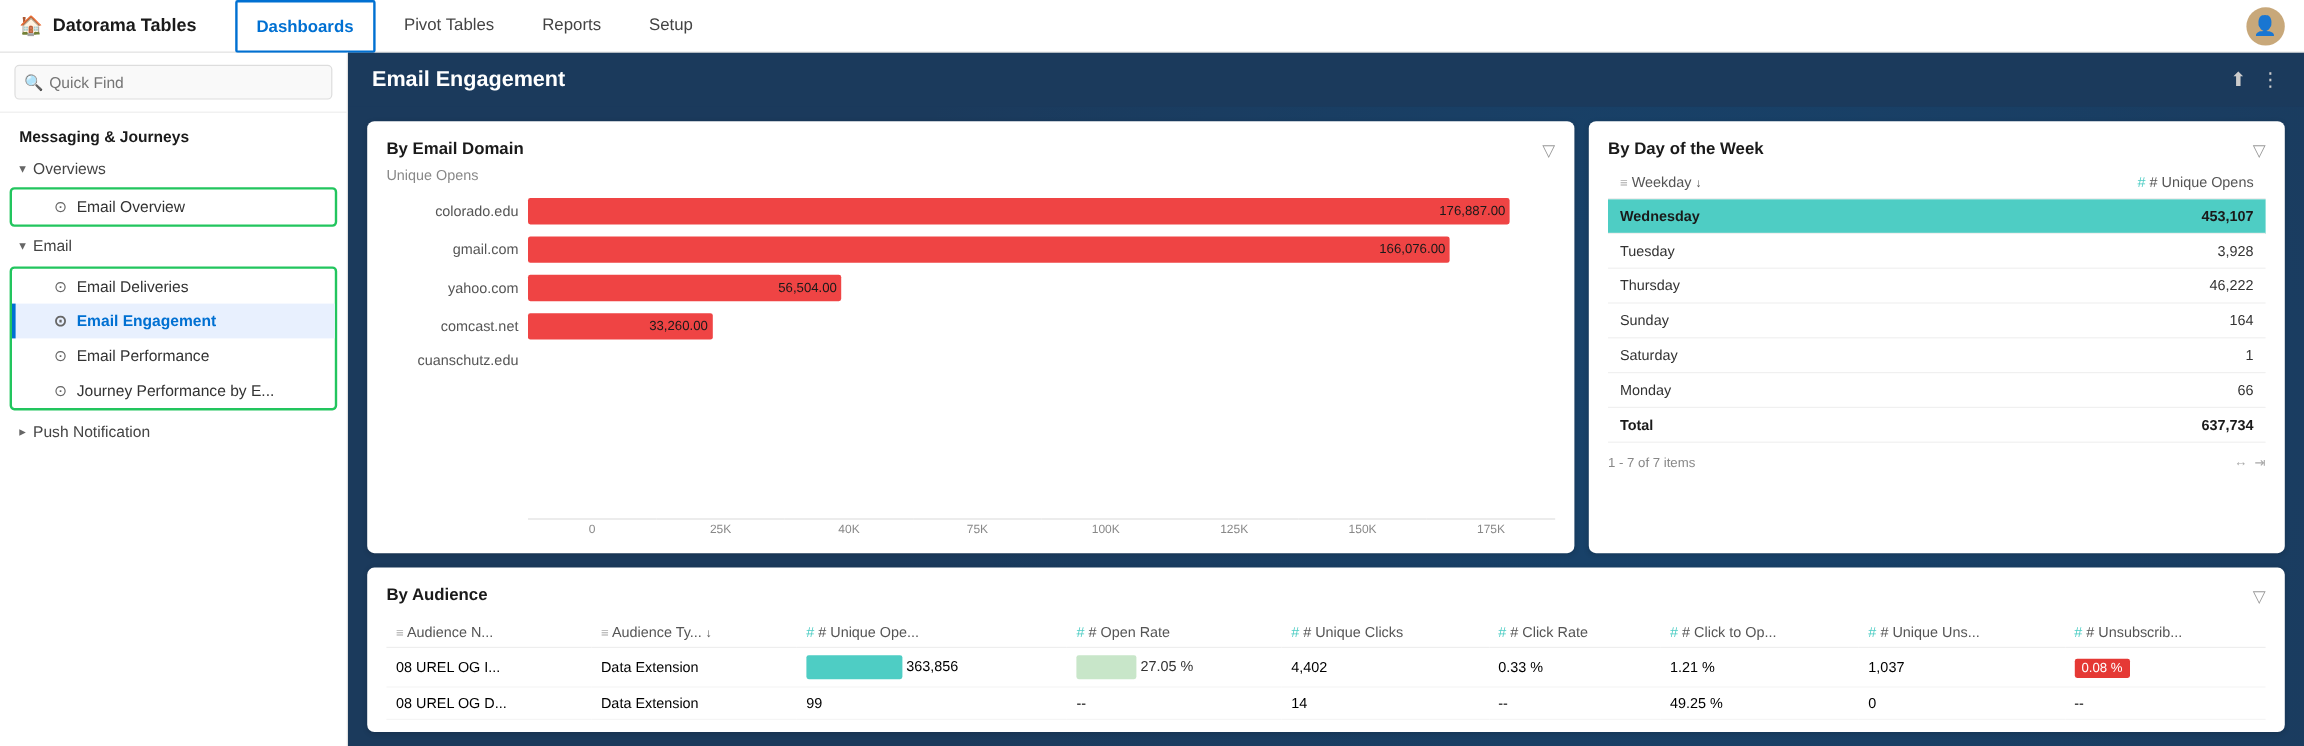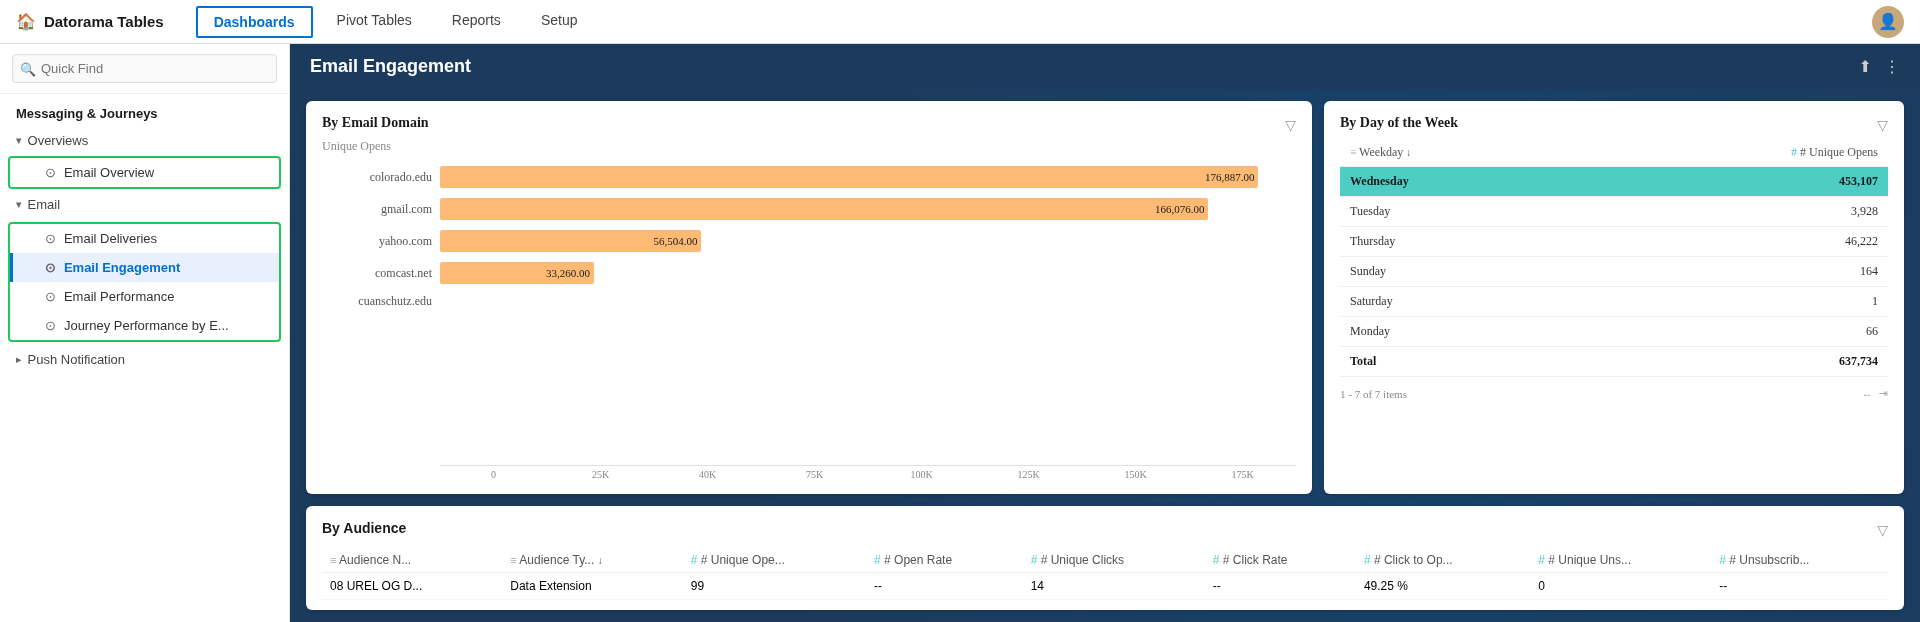--- a/index.html
+++ b/index.html
@@ -20,21 +20,21 @@
       margin-right: 24px;
       color: #1a1a1a; font-weight: 600; font-size: 15px;
     }
     .top-nav .brand .home-icon { color: #888; font-size: 16px; }
     .nav-item {
       padding: 10px 16px;
       cursor: pointer;
       font-size: 14px;
       color: #444;
       border-bottom: 3px solid transparent;
-      height: 32px;
+      height: 44px;
       display: flex; align-items: center;
     }
     .nav-item.active {
       color: #0070d2;
       border-bottom: 3px solid #0070d2;
       border: 2px solid #0070d2;
       border-radius: 2px;
       font-weight: 600;
     }
     .nav-spacer { flex: 1; }
@@ -144,21 +144,20 @@
       flex-direction: column;
       gap: 12px;
     }
 
     
     .cards-row {
       display: flex;
       gap: 12px;
       flex: 1;
       min-height: 0;
-      font-family: Liberation Serif, serif;
     }
 
     .card {
       background: #fff;
       border-radius: 6px;
       padding: 14px 16px;
       box-shadow: 0 1px 4px rgba(0,0,0,0.15);
       display: flex;
       flex-direction: column;
     }
@@ -183,21 +182,21 @@
       margin-bottom: 4px;
     }
 
     
     .bar-chart { display: flex; flex-direction: column; gap: 10px; flex: 1; }
     .bar-row { display: flex; align-items: center; gap: 8px; }
     .bar-label { width: 110px; text-align: right; font-size: 12px; color: #555; flex-shrink: 0; }
     .bar-wrapper { flex: 1; position: relative; height: 22px; }
     .bar-fill {
       height: 100%;
-      background: #fdba74;
+      background: #ef4444;
       border-radius: 2px;
       display: flex; align-items: center; justify-content: center;
       font-size: 11px; color: #1a1a1a; font-weight: 500;
       position: relative;
     }
     .bar-value-inside {
       position: absolute; right: 4px; font-size: 11px; color: #1a1a1a;
     }
     .bar-axis {
       display: flex; gap: 0;
@@ -482,20 +481,31 @@
                 <th><span style="color:#4ecdc4">#</span> # Open Rate</th>
                 <th><span style="color:#4ecdc4">#</span> # Unique Clicks</th>
                 <th><span style="color:#4ecdc4">#</span> # Click Rate</th>
                 <th><span style="color:#4ecdc4">#</span> # Click to Op...</th>
                 <th><span style="color:#4ecdc4">#</span> # Unique Uns...</th>
                 <th><span style="color:#4ecdc4">#</span> # Unsubscrib...</th>
               </tr>
             </thead>
             <tbody>
               <tr>
+    <td>08 UREL OG I...</td>
+    <td>Data Extension</td>
+    <td><span class="cell-bar cell-cyan" style="width:80px;"></span> 363,856</td>
+    <td><span class="cell-bar cell-green" style="width:50px;"></span> <span class="pct-text">27.05 %</span></td>
+    <td>4,402</td>
+    <td>0.33 %</td>
+    <td>1.21 %</td>
+    <td>1,037</td>
+    <td><span class="cell-red">0.08 %</span></td>
+  </tr>
+              <tr>
     <td>08 UREL OG D...</td>
     <td>Data Extension</td>
     <td>99</td>
     <td>--</td>
     <td>14</td>
     <td>--</td>
     <td>49.25 %</td>
     <td>0</td>
     <td>--</td>
   </tr>

